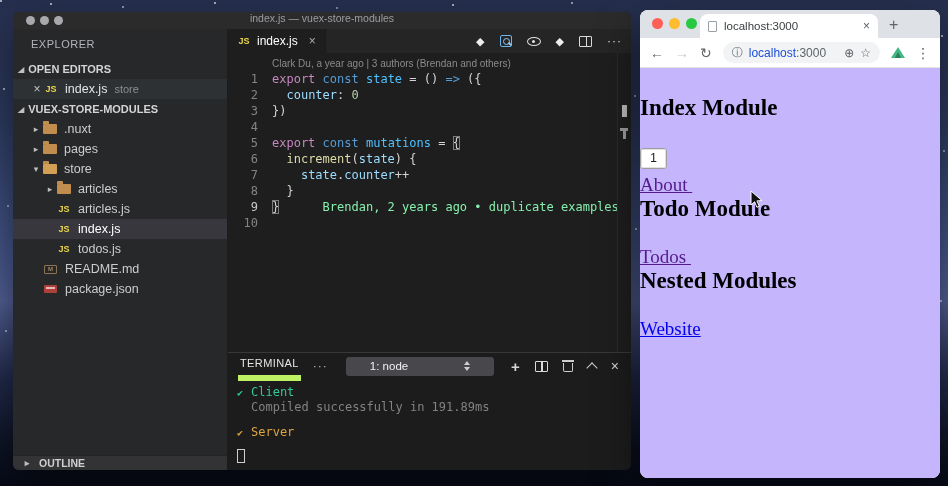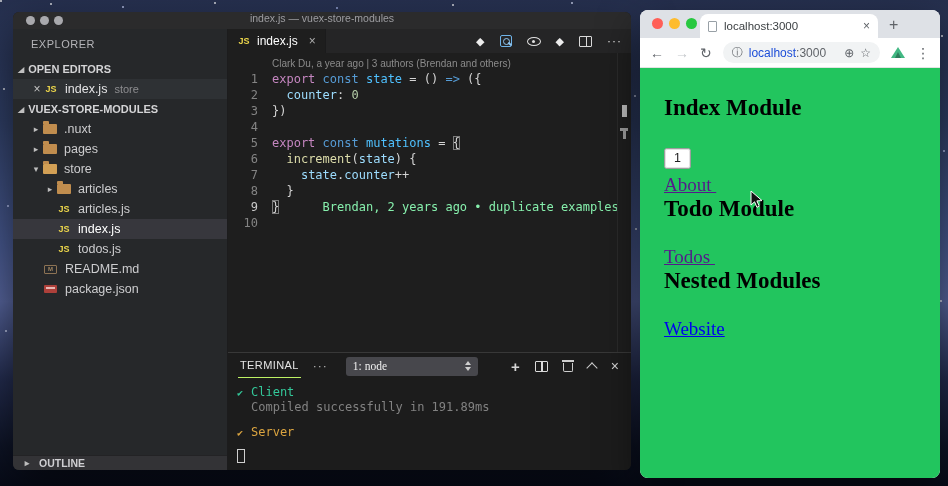--- a/index.html
+++ b/index.html
@@ -76,24 +76,24 @@
   .tk-pl { color:#d4d4d4; } .tk-gh { color:#86efac; }
   .tk-br { color:#d4d4d4; outline:1px solid #7c7c7c; outline-offset:-1px; }
   .oruler { position:absolute; right:0; top:0; width:14px; height:100%; border-left:1px solid #2a2a2a; }
   .mk1 { position:absolute; right:4px; top:52px; width:5px; height:12px; background:#b9b9b9; }
   .mk2 { position:absolute; right:3px; top:75px; width:8px; height:3px; background:#9b9b9b; }
   .mk2::after { content:""; position:absolute; left:2.5px; top:3px; width:3px; height:8px; background:#9b9b9b; }
 
   
   .terminal { height:118px; background:#1c1c1c; border-top:1px solid #383838; flex:none; }
   .term-head { display:flex; align-items:center; height:26px; padding-left:10px; }
-  .term-title { font-size:11px; letter-spacing:.4px; color:#e4e4e4; border-bottom:1px solid #bef264; padding:5px 2px 6px; }
+  .term-title { font-size:11px; letter-spacing:.4px; color:#e4e4e4; border-bottom:6px solid #bef264; padding:5px 2px 6px; }
   .term-more { color:#bdbdbd; font-size:12px; letter-spacing:1px; margin-left:12px; }
-  .term-dd { margin-left:18px; width:132px; height:19px; background:#47474c; border-radius:3px;
-    display:flex; align-items:center; padding:0 7px; font-size:11.5px; color:#f0f0f0;font-family:Liberation Serif, serif; }
+  .term-dd { margin-left:18px; width:148px; height:19px; background:#47474c; border-radius:3px;
+    display:flex; align-items:center; padding:0 24px; font-size:11.5px; color:#f0f0f0; }
   .dd-arr { margin-left:auto; display:flex; flex-direction:column; gap:2px; }
   .dd-arr i { display:block; width:0; height:0; border-left:3.5px solid transparent; border-right:3.5px solid transparent; }
   .dd-arr .up { border-bottom:4px solid #cfcfcf; } .dd-arr .dn { border-top:4px solid #cfcfcf; }
   .term-icons { margin-left:auto; display:flex; align-items:center; gap:15px; padding-right:12px; }
   .ti-plus { color:#d6d6d6; font-size:15px; font-weight:bold; line-height:1; }
   .ti-trash { width:10px; height:9px; border:1px solid #cdcdcd; border-top:none; border-radius:0 0 2px 2px; position:relative; margin-top:3px; }
   .ti-trash::before { content:""; position:absolute; left:-2px; top:-3px; width:12px; height:1.5px; background:#cdcdcd; }
   .ti-chev { width:8px; height:8px; border-left:1.6px solid #cdcdcd; border-top:1.6px solid #cdcdcd; transform:rotate(45deg); margin-top:3px; }
   .ti-x { color:#d6d6d6; font-size:14px; line-height:1; }
   .term-body { padding:6px 0 0 9px; font-family:"DejaVu Sans Mono", monospace; font-size:12px; line-height:15px; }
@@ -125,21 +125,21 @@
     gap:6px; padding:0 9px; font-size:12px; }
   .ob-info { color:#5f6368; font-size:11px; }
   .ob-host { color:#1d4ed8; } .ob-port { color:#5f6368; }
   .ob-zoom { margin-left:auto; color:#5f6368; font-size:12px; }
   .ob-star { color:#5f6368; font-size:12px; }
   .vueico { width:0; height:0; border-left:7px solid transparent; border-right:7px solid transparent;
     border-bottom:11px solid #42b883; position:relative; }
   .vueico::after { content:""; position:absolute; left:-3.5px; top:4.5px; width:0; height:0;
     border-left:3.5px solid transparent; border-right:3.5px solid transparent; border-bottom:6px solid #2f7d5c; }
   .bmenu { color:#5f6368; font-size:14px; }
-  .bcontent { height:410px; padding:0 24px; font-family:"Liberation Serif", serif; background:#22c55e; }
+  .bcontent { height:410px; padding:0 0; font-family:"Liberation Serif", serif; background:#c4b5fd; }
   .bcontent h1 { font-size:23px; line-height:27px; font-weight:bold; color:#000; margin:0; }
   .h-index { padding-top:26px; }
   .counter-btn { margin-top:27px; display:inline-block; min-width:27px; height:21px; line-height:19px;
     text-align:center; background:#fff; border:1px solid #9e9e9e; outline:1px solid #e2e2e2; outline-offset:-2.5px;
     border-radius:3px; font-family:"Liberation Sans", sans-serif; font-size:12.5px; color:#222; }
   .plink { display:block; width:max-content; font-size:19px; line-height:21px; white-space:pre;
     text-decoration:underline; margin-top:5px; }
   .visited { color:#551a8b; } .unvisited { color:#0000ee; }
   .mt-h2 { margin-top:53px; } .mt-l2 { margin-top:24px; } .mt-h3 { margin-top:47px; } .mt-l3 { margin-top:24px; }
   .cursor { position:absolute; left:110px; top:180px; z-index:5; }

